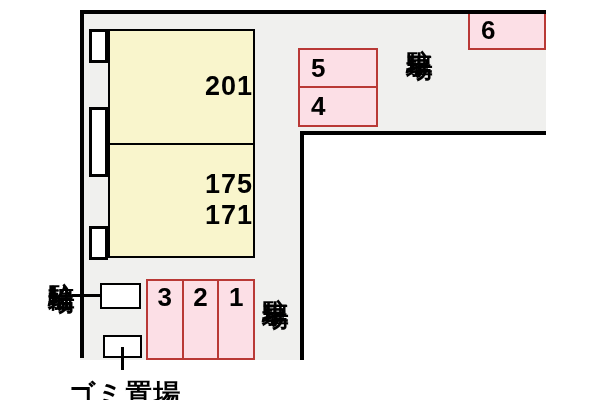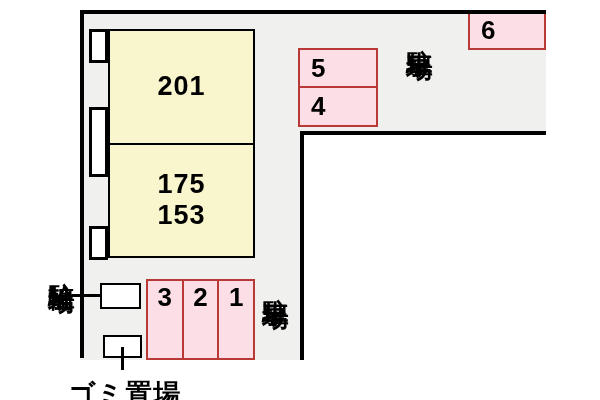--- a/index.html
+++ b/index.html
@@ -12,21 +12,21 @@
   
   .paved { background:#f0f0ee; z-index:1; }
   
   .bline { background:#000; z-index:30; }
   
   .building {
     background:#f9f5cc; border:2px solid #000; z-index:20;
     display:flex; flex-direction:column;
   }
   .room {
-    flex:1; display:flex; flex-direction:column; align-items:center; justify-content:center;
+    flex:1; display:flex; flex-direction:column; align-items:flex-end; justify-content:center;
     font-size:27px; line-height:1.16; border-bottom:2px solid #000; letter-spacing:1px;
   }
   .room:last-child { border-bottom:none; }
   
   .whitebox { background:#ffffff; border:3px solid #000; z-index:21; }
   .utilbox  { background:#ffffff; border:2.5px solid #000; z-index:21; }
   
   .pspace {
     background:#fcdfe6; border:2px solid #b93936; z-index:15;
     display:flex; align-items:center; font-size:26px;
@@ -57,21 +57,21 @@
 <div class="abs bline" style="left:80px; top:10px; width:4px; height:348px;"></div>
 <div class="abs bline" style="left:300px; top:131px; width:246px; height:4px;"></div>
 <div class="abs bline" style="left:300px; top:131px; width:4px; height:229px;"></div>
 
 <div class="abs building" style="left:108px; top:29px; width:147px; height:229px;">
   <div class="room">
     <span>201</span>
   </div>
   <div class="room">
     <span>175</span>
-    <span>153</span>
+    <span>171</span>
   </div>
 </div>
 
 <div class="abs whitebox" style="left:89px; top:29px; width:19px; height:34px;"></div>
 <div class="abs whitebox" style="left:89px; top:107px; width:19px; height:70px;"></div>
 <div class="abs whitebox" style="left:89px; top:226px; width:19px; height:34px;"></div>
 
 <div class="abs pspace padleft" style="left:468px; top:11px; width:78px; height:39px;">
   <span>6</span>
 </div>

